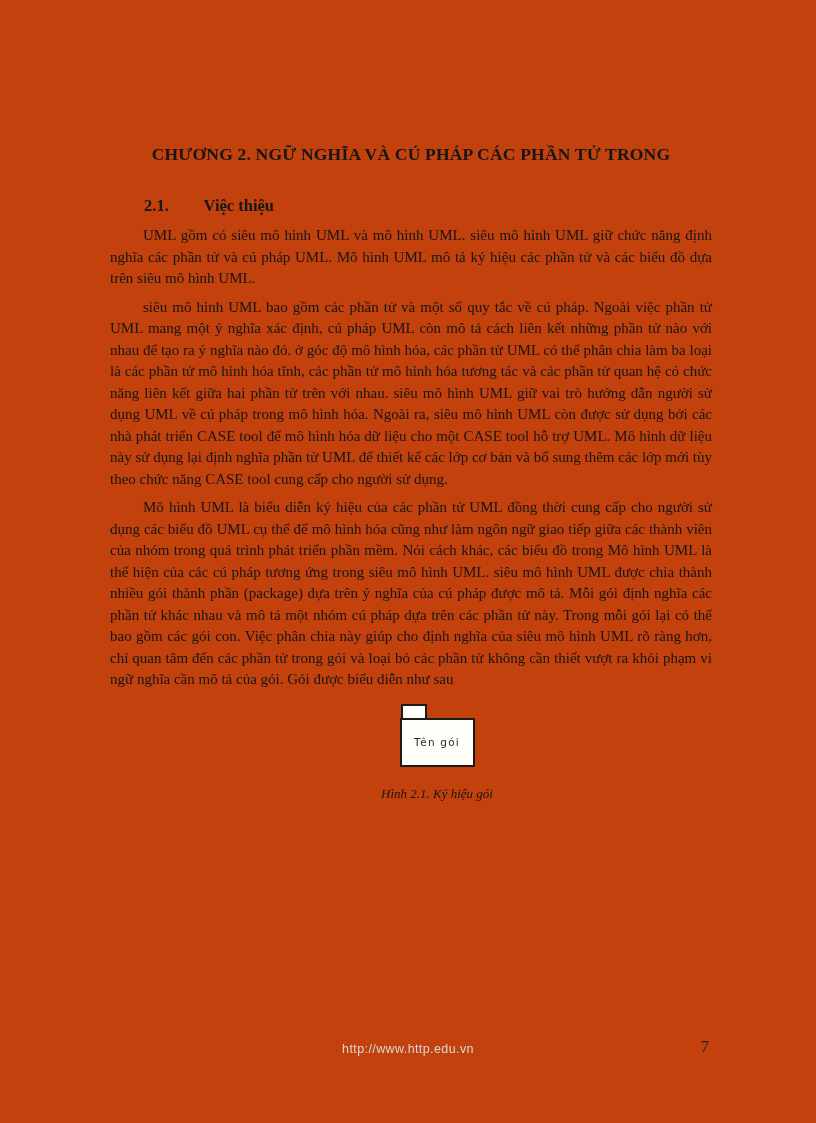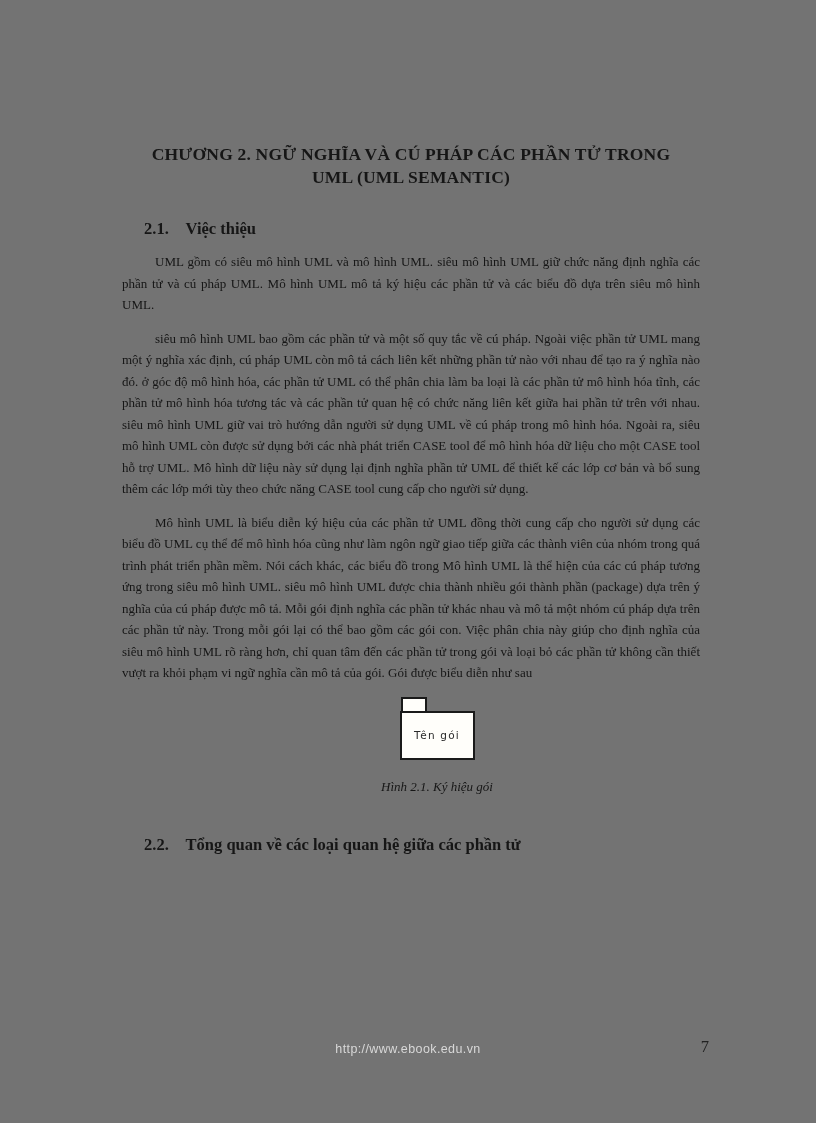--- a/index.html
+++ b/index.html
@@ -1,20 +1,20 @@
 <!DOCTYPE html>
 <html lang="vi"><head>
 <meta charset="utf-8">
 <style>
   html,body{margin:0;padding:0;background:#e9e9e9;}
   .page{
     position:relative;
     width:816px;height:1123px;
     margin:0 auto;
-    background:#737373;
+    background:#c2410c;
     overflow:hidden;
     font-family:"Liberation Serif","DejaVu Serif",serif;
     color:#161616;
   }
   .content{
     position:absolute;
     left:110px;top:143px;width:602px;
   }
   .chapter-title{
     margin:0;
@@ -25,26 +25,26 @@
     letter-spacing:0.2px;
   }
   .chapter-title .tline{display:block;}
   .sec-heading{
     margin:0;
     font-size:16.5px;
     font-weight:bold;
     line-height:21px;
     padding-left:34px;
   }
-  .sec-heading .sec-num{display:inline-block;margin-right:13px;}
+  .sec-heading .sec-num{display:inline-block;margin-right:31px;}
   .sec-heading.s21{margin-top:29px;margin-bottom:9px;}
   .sec-heading.s22{margin-top:37px;margin-bottom:10px;}
   .body-par{
-    margin:12px;
-    font-size:13px;
+    margin:0;
+    font-size:15px;
     line-height:21.5px;
     text-align:justify;
     text-indent:33px;
   }
   .body-par + .body-par{margin-top:7px;font-family:Liberation Serif, serif;}
   .fig{
     margin:13px 0 0 0;
     text-align:center;
     transform:translateX(26px);
   }
@@ -93,21 +93,20 @@
   }
 </style>
 </head>
 <body>
 
 <div class="page">
   <div class="content">
 
     <h1 class="chapter-title">
       <span class="tline">CHƯƠNG 2. NGỮ NGHĨA VÀ CÚ PHÁP CÁC PHẦN TỬ TRONG</span>
-      <span class="tline">UML (UML SEMANTIC)</span>
     </h1>
 
     <h2 class="sec-heading s21">
       <span class="sec-num">2.1.</span>
       <span class="sec-title">Việc thiệu</span>
     </h2>
 
     <p class="body-par">UML gồm có siêu mô hình UML và mô hình UML. siêu mô hình UML giữ chức năng định nghĩa các phần tử và cú pháp UML. Mô hình UML mô tả ký hiệu các phần tử và các biểu đồ dựa trên siêu mô hình UML.</p>
     <p class="body-par">siêu mô hình UML bao gồm các phần tử và một số quy tắc về cú pháp. Ngoài việc phần tử UML mang một ý nghĩa xác định, cú pháp UML còn mô tả cách liên kết những phần tử nào với nhau để tạo ra ý nghĩa nào đó. ở góc độ mô hình hóa, các phần tử UML có thể phân chia làm ba loại là các phần tử mô hình hóa tĩnh, các phần tử mô hình hóa tương tác và các phần tử quan hệ có chức năng liên kết giữa hai phần tử trên với nhau. siêu mô hình UML giữ vai trò hướng dẫn người sử dụng UML về cú pháp trong mô hình hóa. Ngoài ra, siêu mô hình UML còn được sử dụng bởi các nhà phát triển CASE tool để mô hình hóa dữ liệu cho một CASE tool hỗ trợ UML. Mô hình dữ liệu này sử dụng lại định nghĩa phần tử UML để thiết kế các lớp cơ bản và bổ sung thêm các lớp mới tùy theo chức năng CASE tool cung cấp cho người sử dụng.</p>
     <p class="body-par">Mô hình UML là biểu diễn ký hiệu của các phần tử UML đồng thời cung cấp cho người sử dụng các biểu đồ UML cụ thể để mô hình hóa cũng như làm ngôn ngữ giao tiếp giữa các thành viên của nhóm trong quá trình phát triển phần mềm. Nói cách khác, các biểu đồ trong Mô hình UML là thể hiện của các cú pháp tương ứng trong siêu mô hình UML. siêu mô hình UML được chia thành nhiều gói thành phần (package) dựa trên ý nghĩa của cú pháp được mô tả. Mỗi gói định nghĩa các phần tử khác nhau và mô tả một nhóm cú pháp dựa trên các phần tử này. Trong mỗi gói lại có thể bao gồm các gói con. Việc phân chia này giúp cho định nghĩa của siêu mô hình UML rõ ràng hơn, chỉ quan tâm đến các phần tử trong gói và loại bỏ các phần tử không cần thiết vượt ra khỏi phạm vi ngữ nghĩa cần mô tả của gói. Gói được biểu diễn như sau</p>
@@ -115,23 +114,19 @@
     <figure class="fig">
       <div class="pkg">
         <div class="pkg-tab"></div>
         <div class="pkg-body">
           <span class="pkg-label">Tên gói</span>
         </div>
       </div>
       <figcaption class="fig-caption">Hình 2.1. Ký hiệu gói</figcaption>
     </figure>
 
-    <h2 class="sec-heading s22">
-      <span class="sec-num">2.2.</span>
-      <span class="sec-title">Tổng quan về các loại quan hệ giữa các phần tử</span>
-    </h2>
 
 
   </div>
 
-  <div class="watermark">http://www.ebook.edu.vn</div>
+  <div class="watermark">http://www.http.edu.vn</div>
   <div class="page-number">7</div>
 </div>
 
 </body></html>

